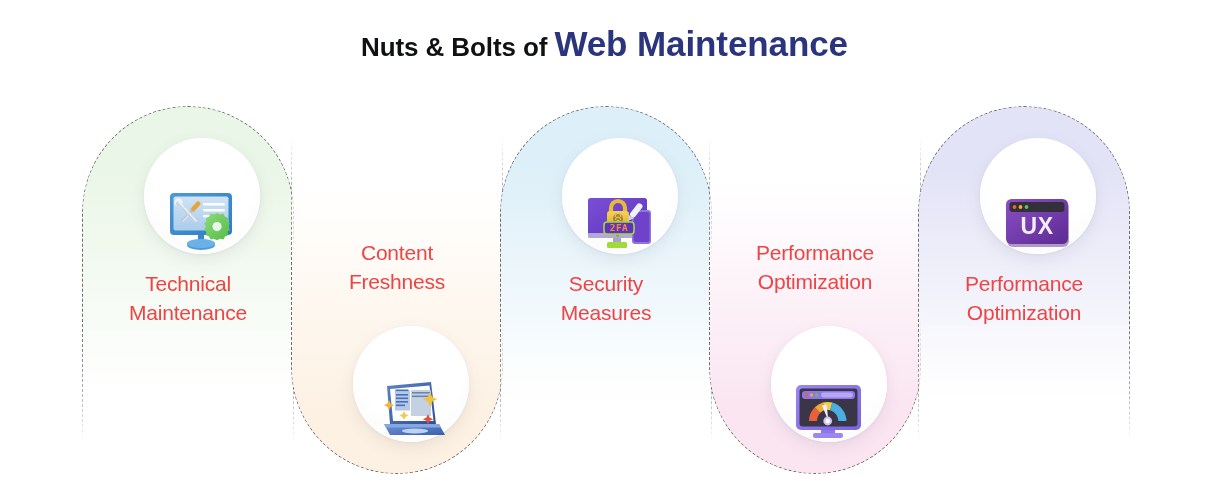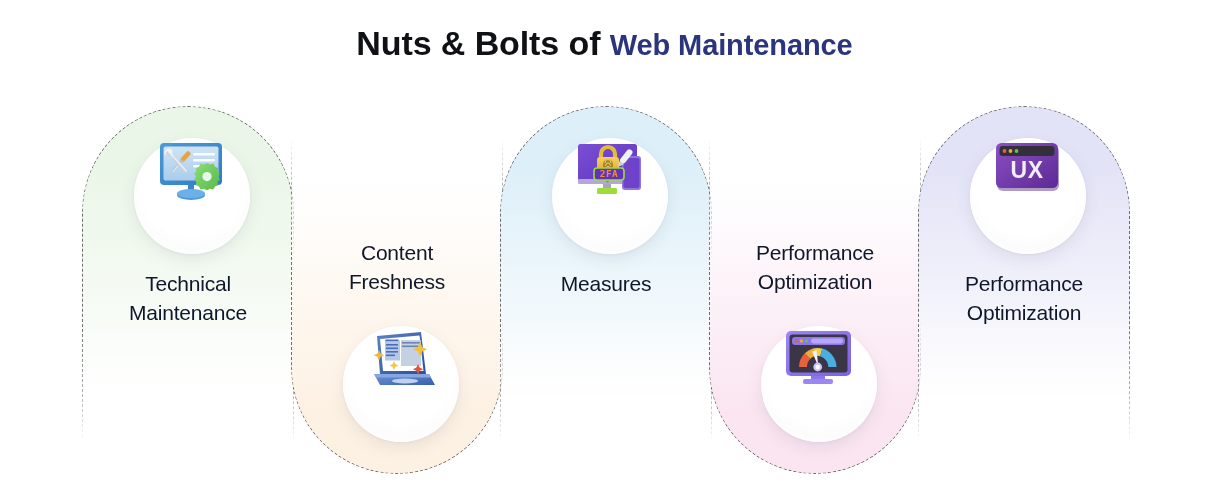--- a/index.html
+++ b/index.html
@@ -19,27 +19,27 @@
   
   .title-wrap {
     position: absolute;
     top: 24px;
     left: 0;
     width: 1209px;
     text-align: center;
     white-space: nowrap;
   }
   .title-main {
-    font-size: 34px;
+    font-size: 26px;
     font-weight: bold;
     color: #101114;
     letter-spacing: -0.1px;
   }
   .title-accent {
-    font-size: 29px;
+    font-size: 35px;
     font-weight: bold;
     color: #2b357e;
     letter-spacing: -0.1px;
   }
 
   
   .stage {
     position: absolute;
     top: 0;
     left: 0;
@@ -72,44 +72,44 @@
   }
 
   .card-up   { top: 106px; }
   .card-down { top: 134px; }
 
   
   .badge {
     position: absolute;
     width: 116px;
     height: 116px;
-    left: 52px;
+    left: 62px;
     border-radius: 50%;
     background: radial-gradient(circle at 50% 38%, #ffffff 55%, #fbfbfb 78%, #f4f4f4 100%);
     box-shadow: 0 6px 16px rgba(90,90,110,0.10),
                 0 1px 3px rgba(90,90,110,0.07),
                 inset 0 -2px 4px rgba(255,255,255,0.9);
     display: flex;
-    align-items: flex-start;
+    align-items: flex-end;
     justify-content: center;
   }
   .card-up   .badge { top: 32px; }
   .card-down .badge { top: 192px; }
 
   .badge svg { display: block; }
 
   
   .label {
     position: absolute;
     left: 0;
     width: 212px;
     text-align: center;
     font-size: 21px;
     line-height: 29px;
-    color: #0f172a;
+    color: #ef4444;
     font-weight: normal;
     letter-spacing: -0.2px;
   }
   .card-up   .label { top: 163px; }
   .card-down .label { top: 104px; }
 
   .label span { display: block; }
 </style>
 </head>
 <body>
@@ -265,20 +265,21 @@
 
           <g transform="rotate(38 53 20)">
             <rect x="50" y="10" width="6" height="16" rx="2.6" fill="#eef1f5"></rect>
             <path d="M50 26 h6 l-3 5 z" fill="#cdd5de"></path>
           </g>
         </svg>
       </span>
     </div>
 
     <div class="label">
+      <span>Security</span>
       <span>Measures</span>
     </div>
   </div>
 
   <div class="card card-down" style="left:709px">
     <div class="card-shape" style="background: linear-gradient(to top, rgb(250, 229, 241) 0%, rgb(250, 229, 241) 18%, rgb(255, 255, 255) 88%);"></div>
 
     <div class="badge">
       <span>
         <svg width="76" height="62" viewBox="0 0 76 62">

